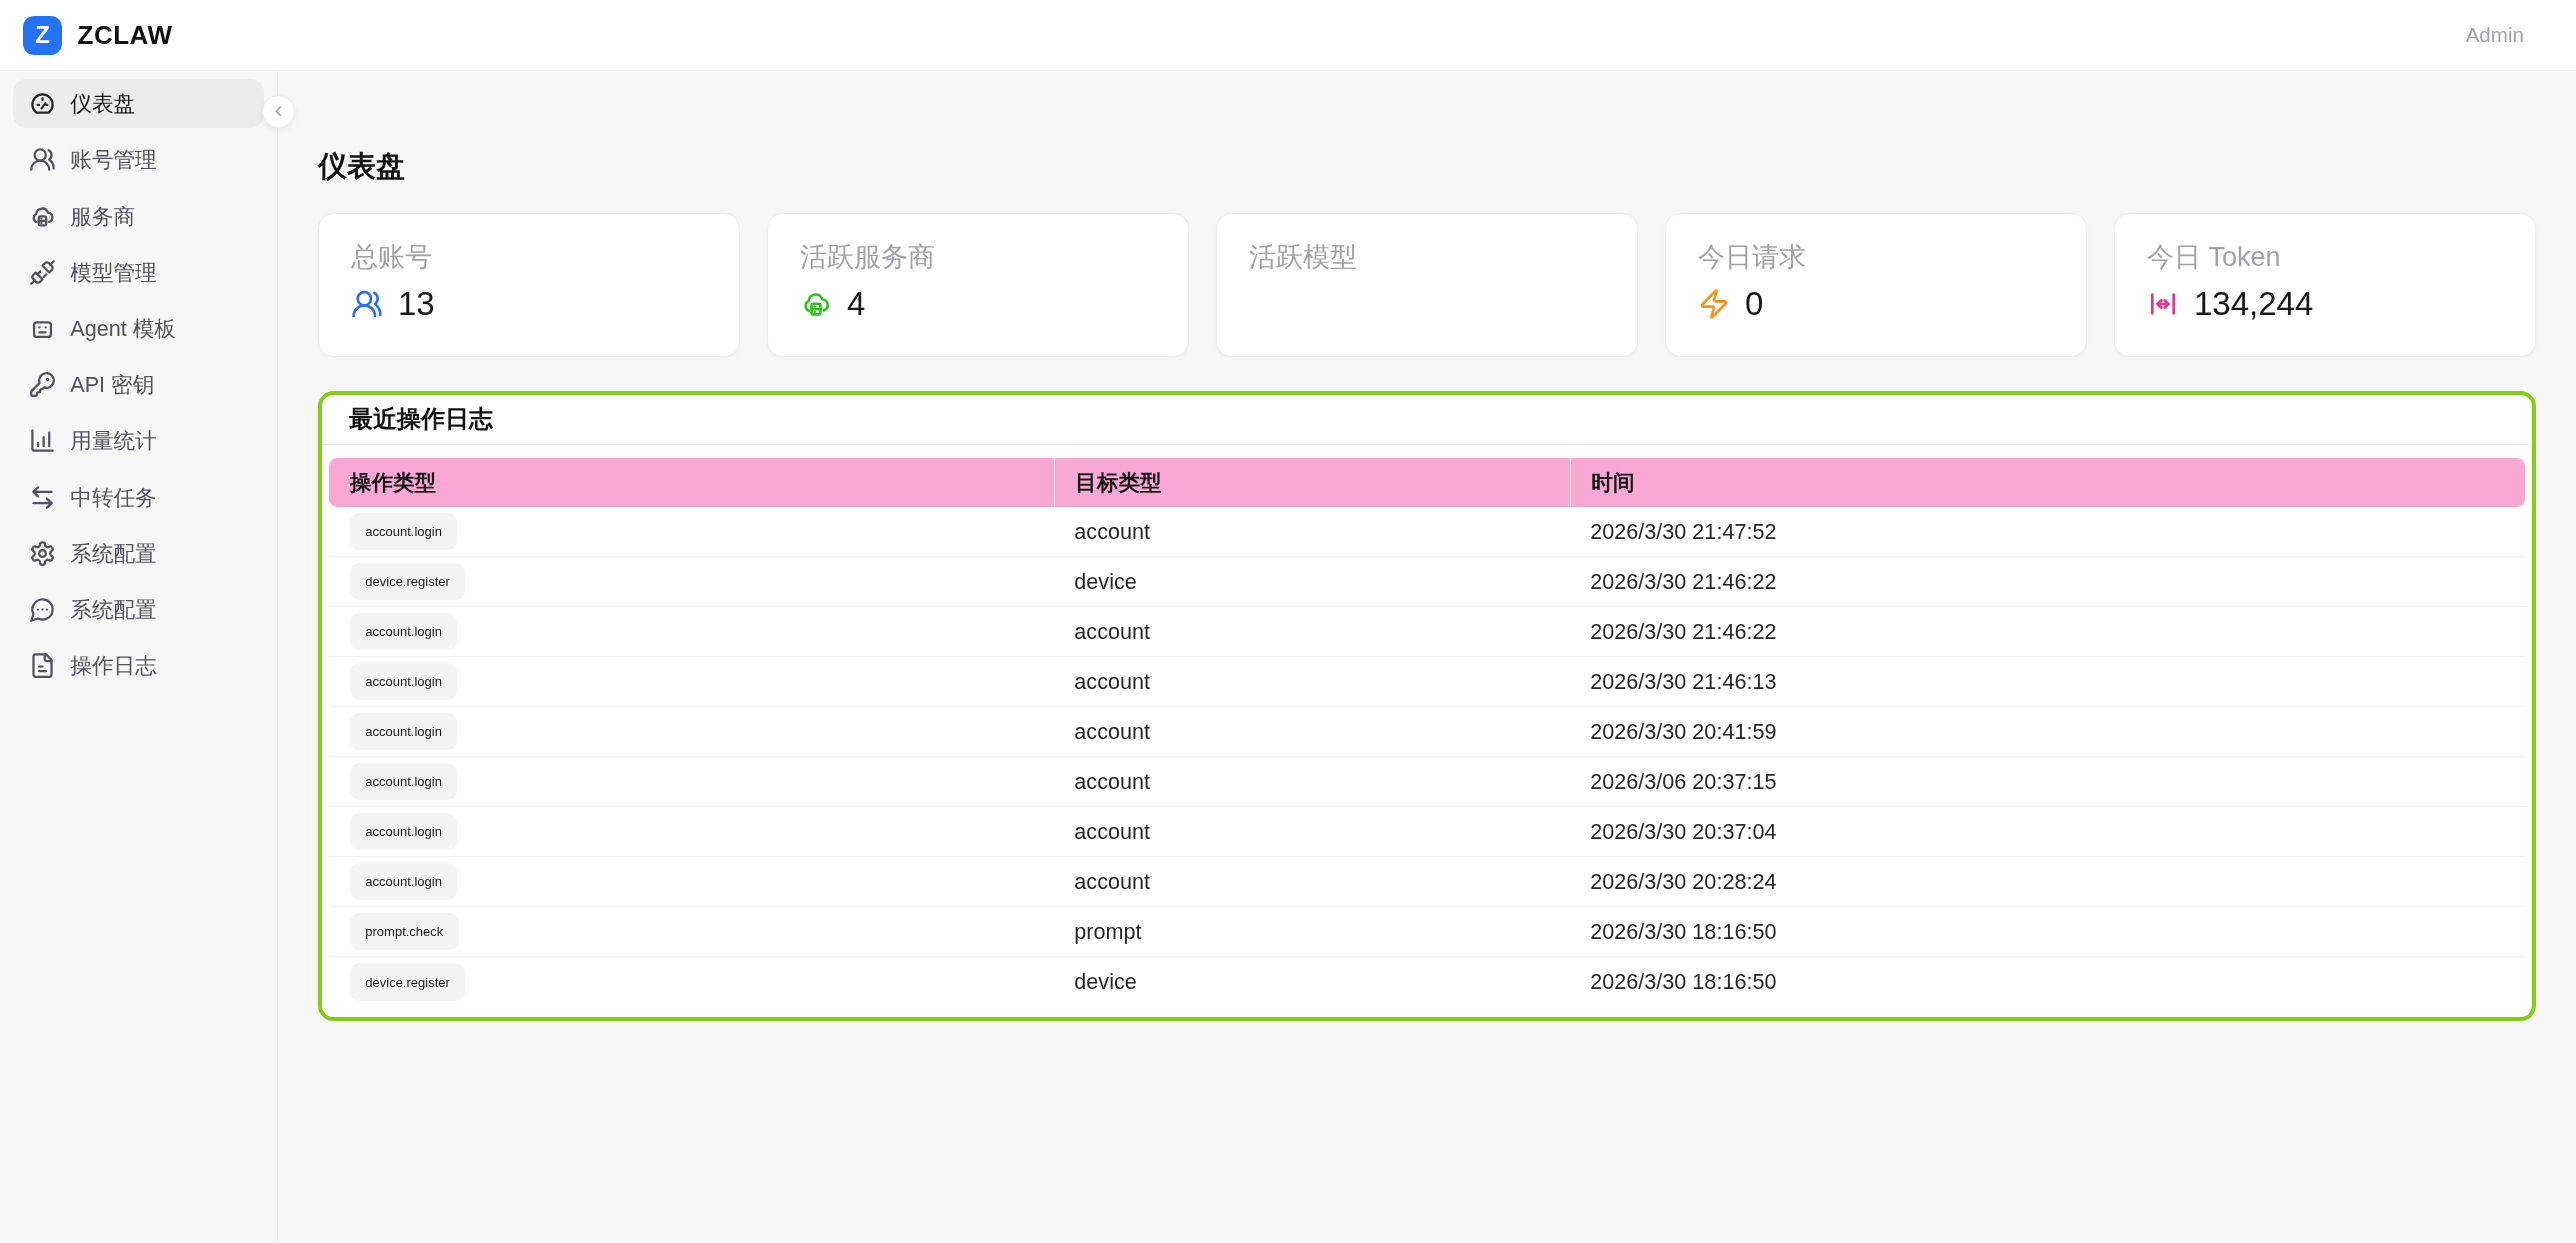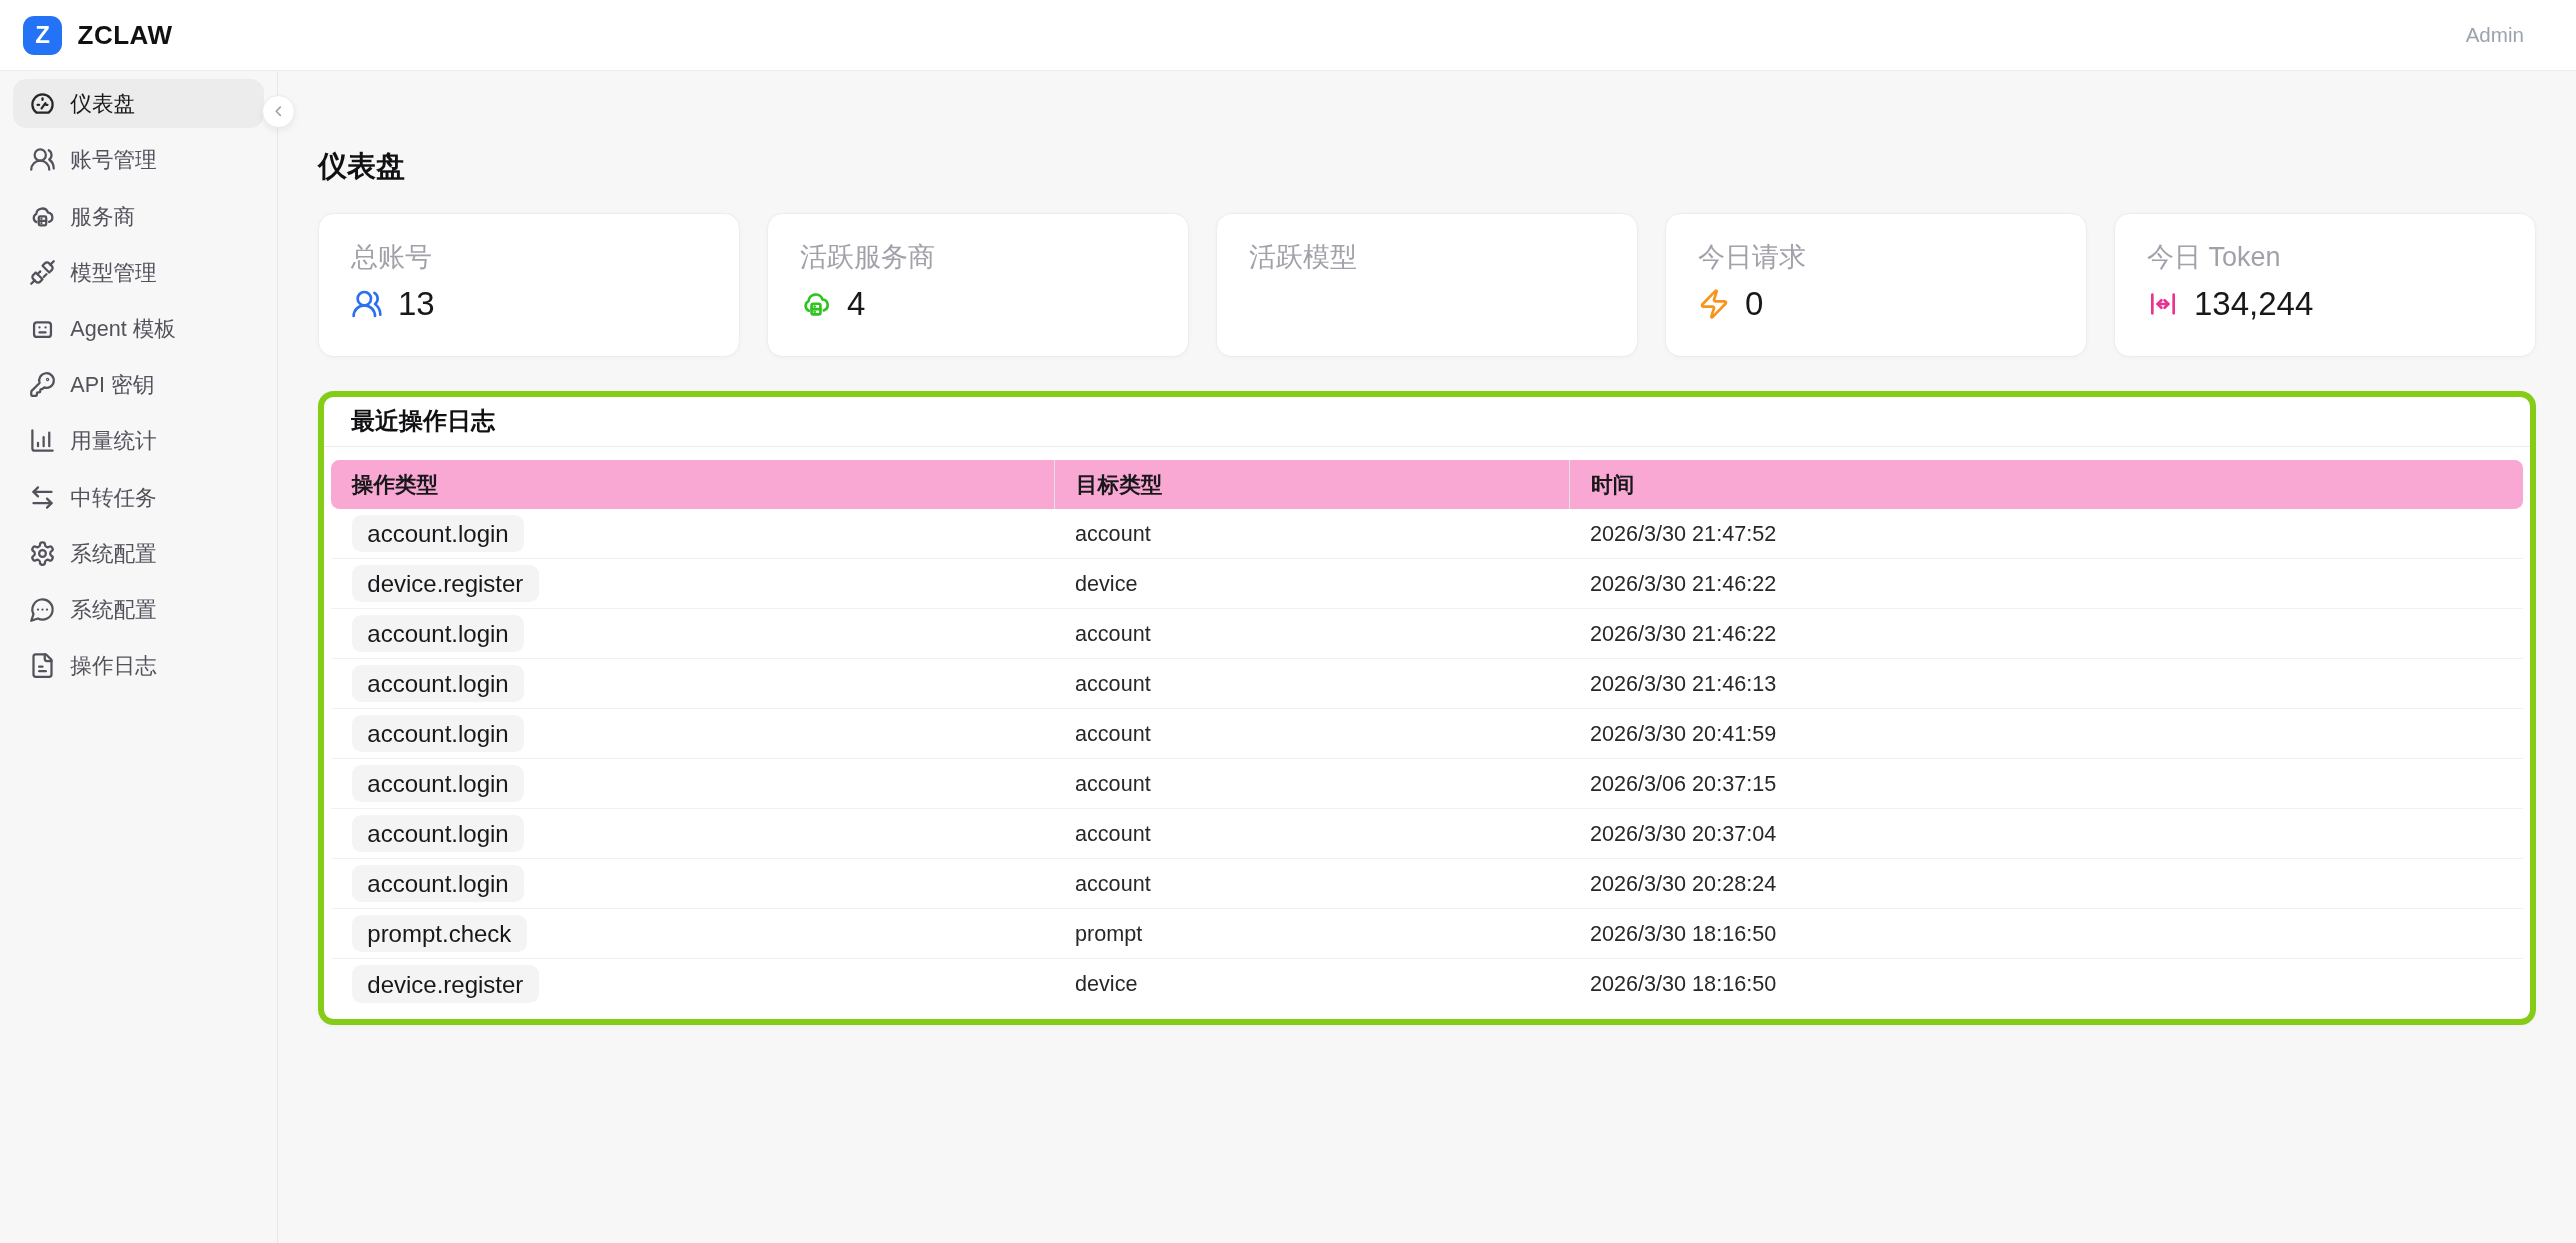--- a/index.html
+++ b/index.html
@@ -85,21 +85,21 @@
   .stat-label { font-size: 27px; line-height: 27px; color: #a1a1aa; }
   .stat-value {
     display: flex; align-items: center; gap: 15px; margin-top: 14.4px;
     font-size: 33px; font-weight: 500; color: #18181b;
   }
   .stat-value .icon svg { width: 32px; height: 32px; }
 
   
   .log-card {
     margin-top: 34px;
-    background: #ffffff; border: 6px solid #84cc16; border-radius: 15.5px;
+    background: #ffffff; border: 4px solid #84cc16; border-radius: 15.5px;
     box-shadow: 0 1px 4.1px rgba(0,0,0,0.03);
     overflow: hidden;
   }
   .log-title {
     padding: 12.4px 27px; font-size: 24px; line-height: 24px; font-weight: 700;
     color: #111113; border-bottom: 1px solid #ececee;
   }
   .table-wrap { padding: 13.4px 7.2px 10.3px; }
   table { width: 100%; border-collapse: separate; border-spacing: 0; }
   th {
@@ -114,21 +114,21 @@
   td {
     height: 50px; padding: 0 20.6px;
     font-size: 21.6px; color: #27272a;
     border-bottom: 1px solid #f1f1f2;
   }
   tr:last-child td { border-bottom: none; }
   .badge {
     display: inline-block;
     background: #f4f4f5; border-radius: 9.3px;
     padding: 7.2px 15.5px;
-    font-size: 24px; line-height: 23px; color: #18181b;
+    font-size: 13px; line-height: 23px; color: #18181b;
     white-space: nowrap;
   }
 </style>
 </head>
 <body>
 
 <header class="app-header">
   <div class="brand">
     <div class="logo-box" style="background: rgb(36, 114, 245);">
       <span>Z</span>

